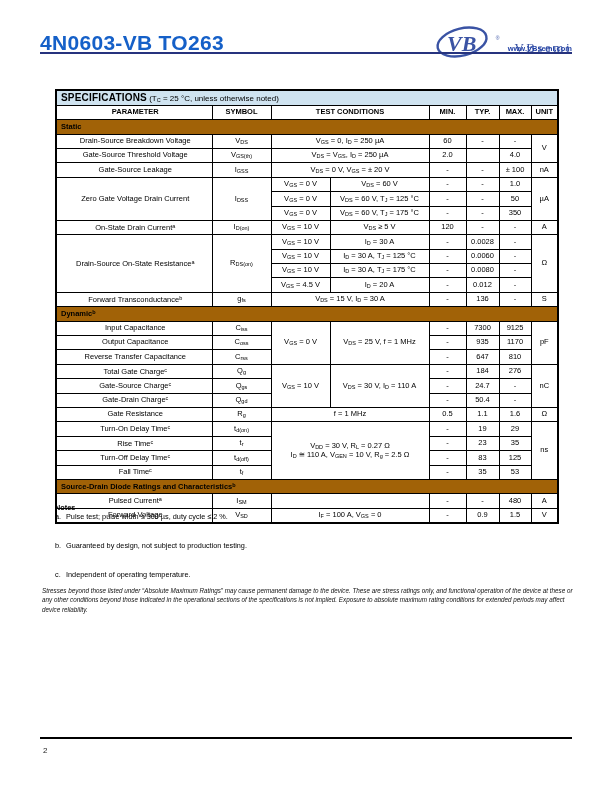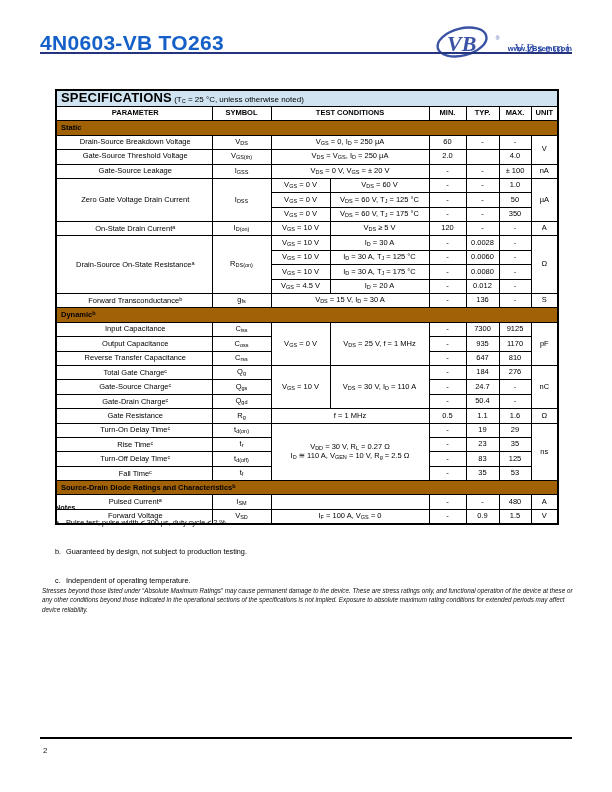--- a/index.html
+++ b/index.html
@@ -35,29 +35,29 @@
   }
   .spec-table td{
     border:1px solid #000;padding:0 2px;text-align:center;height:13.4px;
     overflow:hidden;vertical-align:middle;
   }
   .spec-table sub{font-size:5.5px;vertical-align:-1px;}
   .spec-table sup{font-size:5.5px;vertical-align:2px;}
   .spec-table .title-cell{
     background:#cfe3f0;text-align:left;padding-left:4px;font-size:8px;height:13.8px;
   }
-  .spec-table .title-cell b{font-size:13px;letter-spacing:.2px;}
+  .spec-table .title-cell b{font-size:10px;letter-spacing:.2px;}
   .spec-table .col-head td{font-weight:bold;}
   .spec-table td.param{text-align:center;padding-left:4px;}
   .spec-table td.sect{
     background:#a16207;text-align:left;padding-left:4px;font-weight:bold;
   }
   
   .notes{position:absolute;left:55px;top:503px;font-size:7.3px;}
-  .notes-heading{font-weight:bold;margin-bottom:6px;}
+  .notes-heading{font-weight:bold;margin-bottom:0;}
   .note-line{margin-bottom:20px;}
   .note-label{display:inline-block;width:11px;}
   
   .disclaimer{
     position:absolute;left:42px;top:586px;width:533px;
     font-size:6.3px;font-style:italic;line-height:1.5;color:#111;text-align:left;
   }
   
   .footer-rule{position:absolute;left:40px;top:737px;width:532px;height:1.5px;background:#000;}
   .page-number{position:absolute;left:43px;top:746px;font-size:8px;color:#222;}

